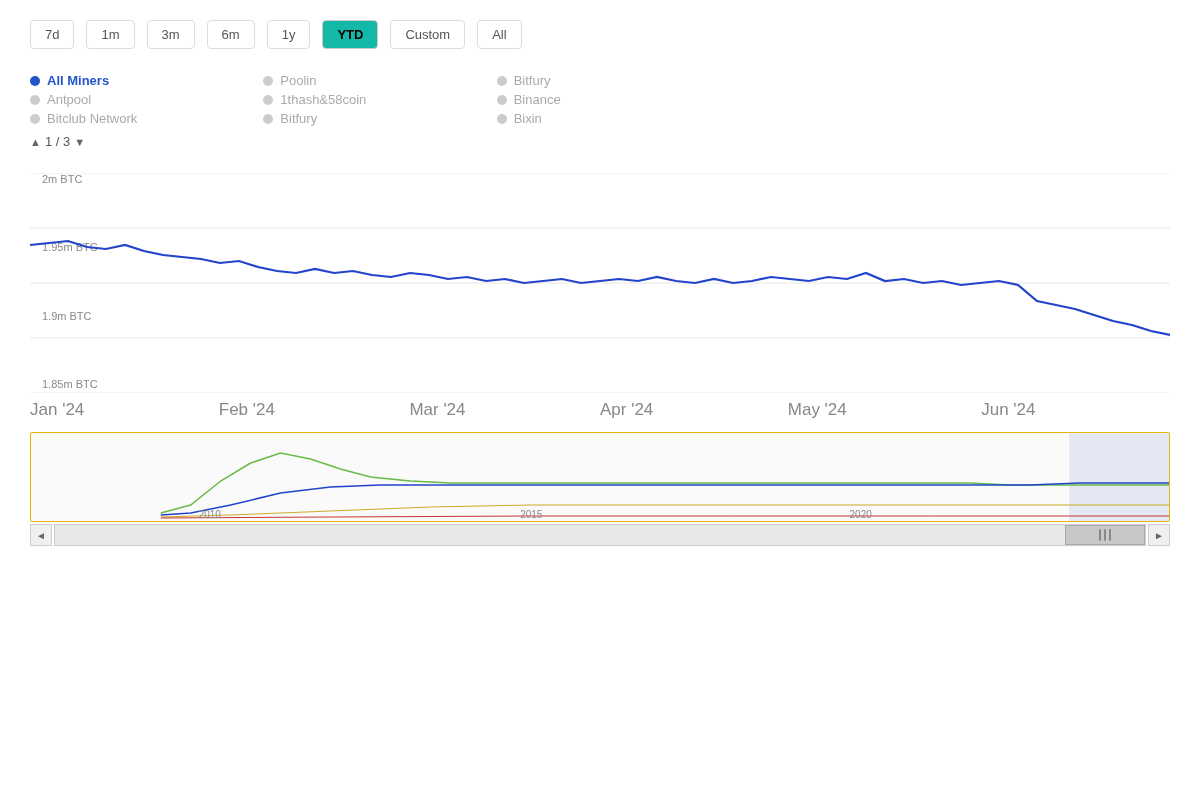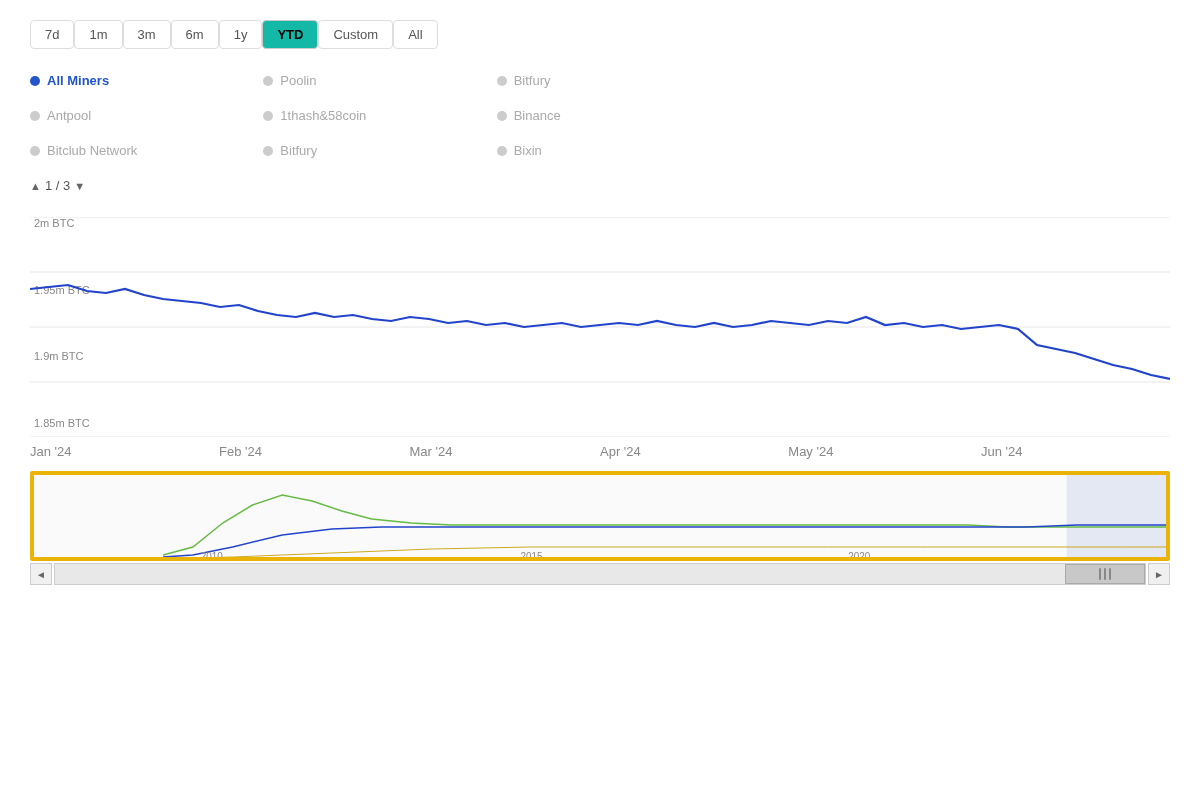--- a/index.html
+++ b/index.html
@@ -14,21 +14,21 @@
     }
     .container {
       padding: 20px 30px;
       width: 1200px;
     }
 
     
     .time-range {
       display: flex;
       align-items: center;
-      gap: 0;
+      gap: 12px;
       margin-bottom: 24px;
     }
     .time-btn {
       padding: 6px 14px;
       border: 1px solid #ddd;
       border-radius: 4px;
       background: #fff;
       cursor: pointer;
       font-size: 13px;
       color: #555;
@@ -38,22 +38,22 @@
       background: #14b8a6;
       font-weight: 700;
       color: #000;
       border-color: #ccc;
     }
 
     
     .legend {
       display: grid;
       grid-template-columns: 1fr 1fr 1fr;
-      gap: 20px 0;
-      margin-bottom: 20px;
+      gap: 4px 0;
+      margin-bottom: 8px;
       max-width: 700px;
     }
     .legend-item {
       display: flex;
       align-items: center;
       gap: 7px;
       font-size: 13px;
       color: #aaa;
     }
     .legend-item.active {
@@ -92,40 +92,40 @@
       cursor: pointer;
     }
 
     
     .chart-area {
       position: relative;
       margin-bottom: 10px;
     }
     .chart-y-labels {
       position: absolute;
-      left: 4px;
+      left: 12px;
       top: 0;
       bottom: 30px;
       width: 80px;
       display: flex;
       flex-direction: column;
       justify-content: space-between;
       padding-bottom: 0;
     }
     .y-label {
       font-size: 11px;
       color: #888;
       text-align: left;
     }
     .chart-svg-container {
       width: 100%;
       position: relative;
     }
     .x-label {
-      font-size: 13px;
+      font-size: 17px;
       color: #888;
     }
 
     
     .watermark {
       position: absolute;
       top: 50%;
       left: 50%;
       transform: translate(-50%, -50%);
       font-size: 38px;
@@ -134,21 +134,21 @@
       pointer-events: none;
       white-space: nowrap;
       letter-spacing: 2px;
       user-select: none;
     }
 
     
     .range-selector {
       position: relative;
       margin-top: 12px;
-      border: 4px solid #eab308;
+      border: 1px solid #eab308;
       border-radius: 2px;
       background: #fafafa;
       height: 90px;
       overflow: hidden;
     }
 
     
     .scrollbar-area {
       display: flex;
       align-items: center;

